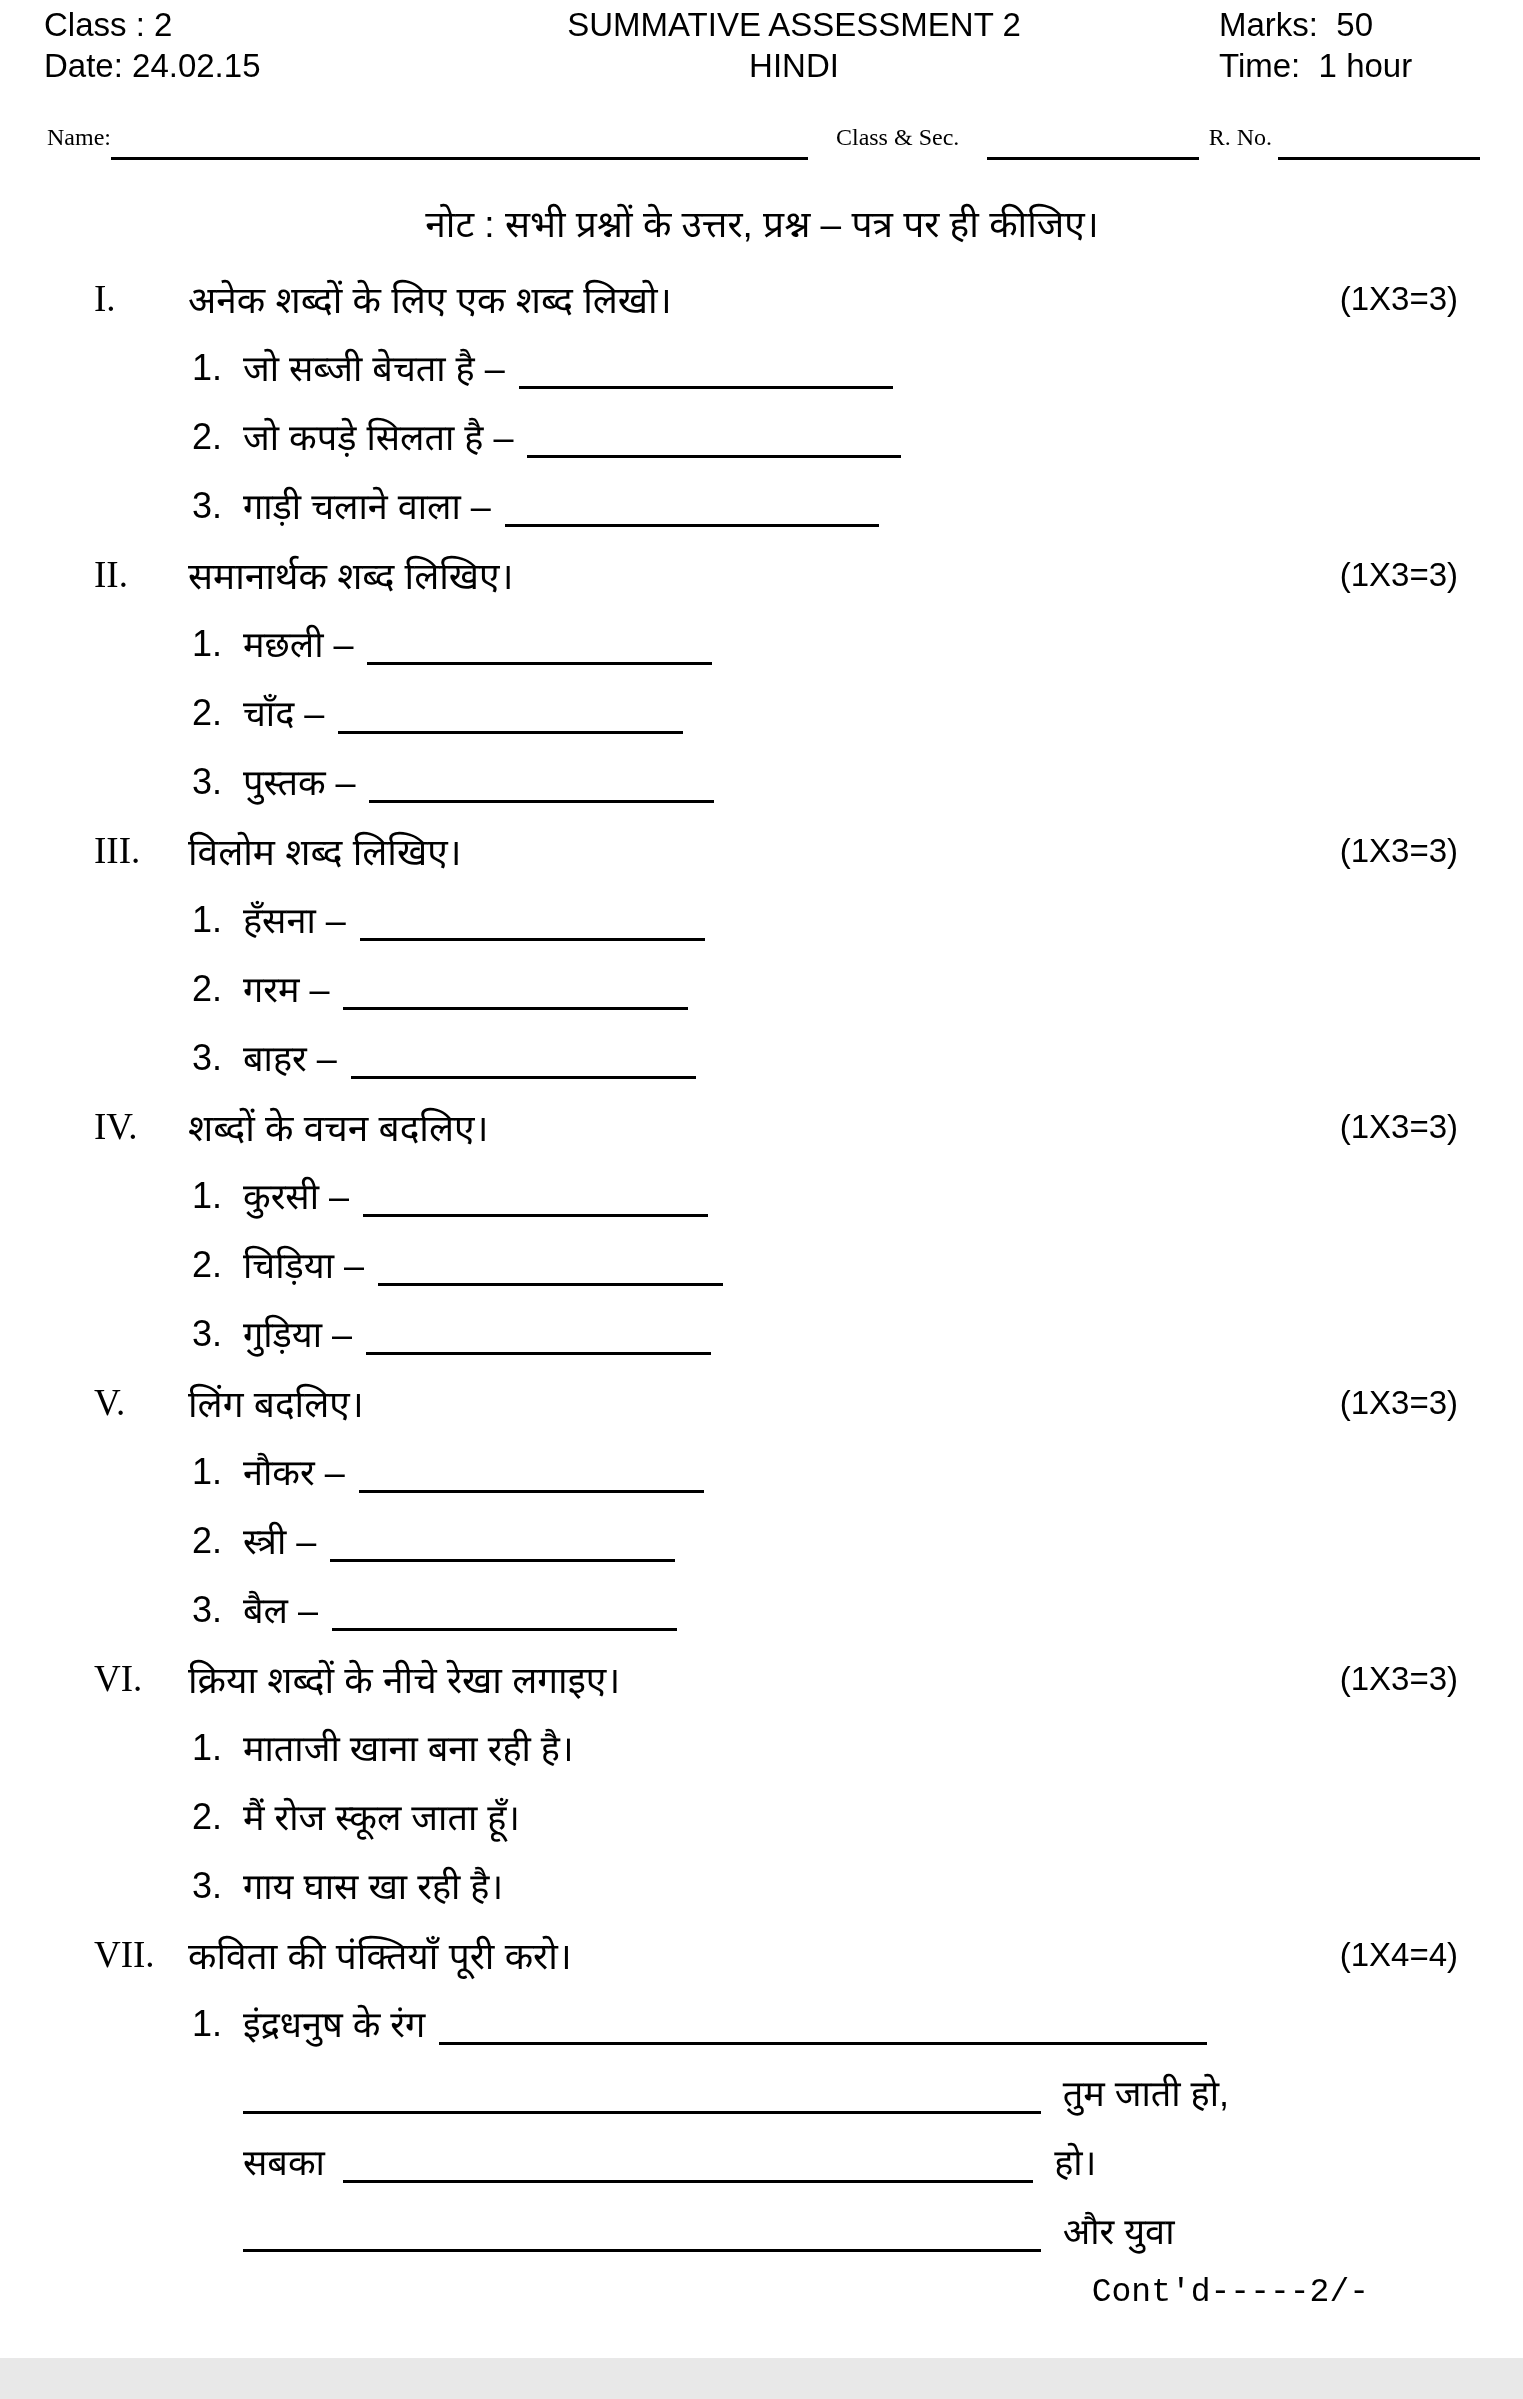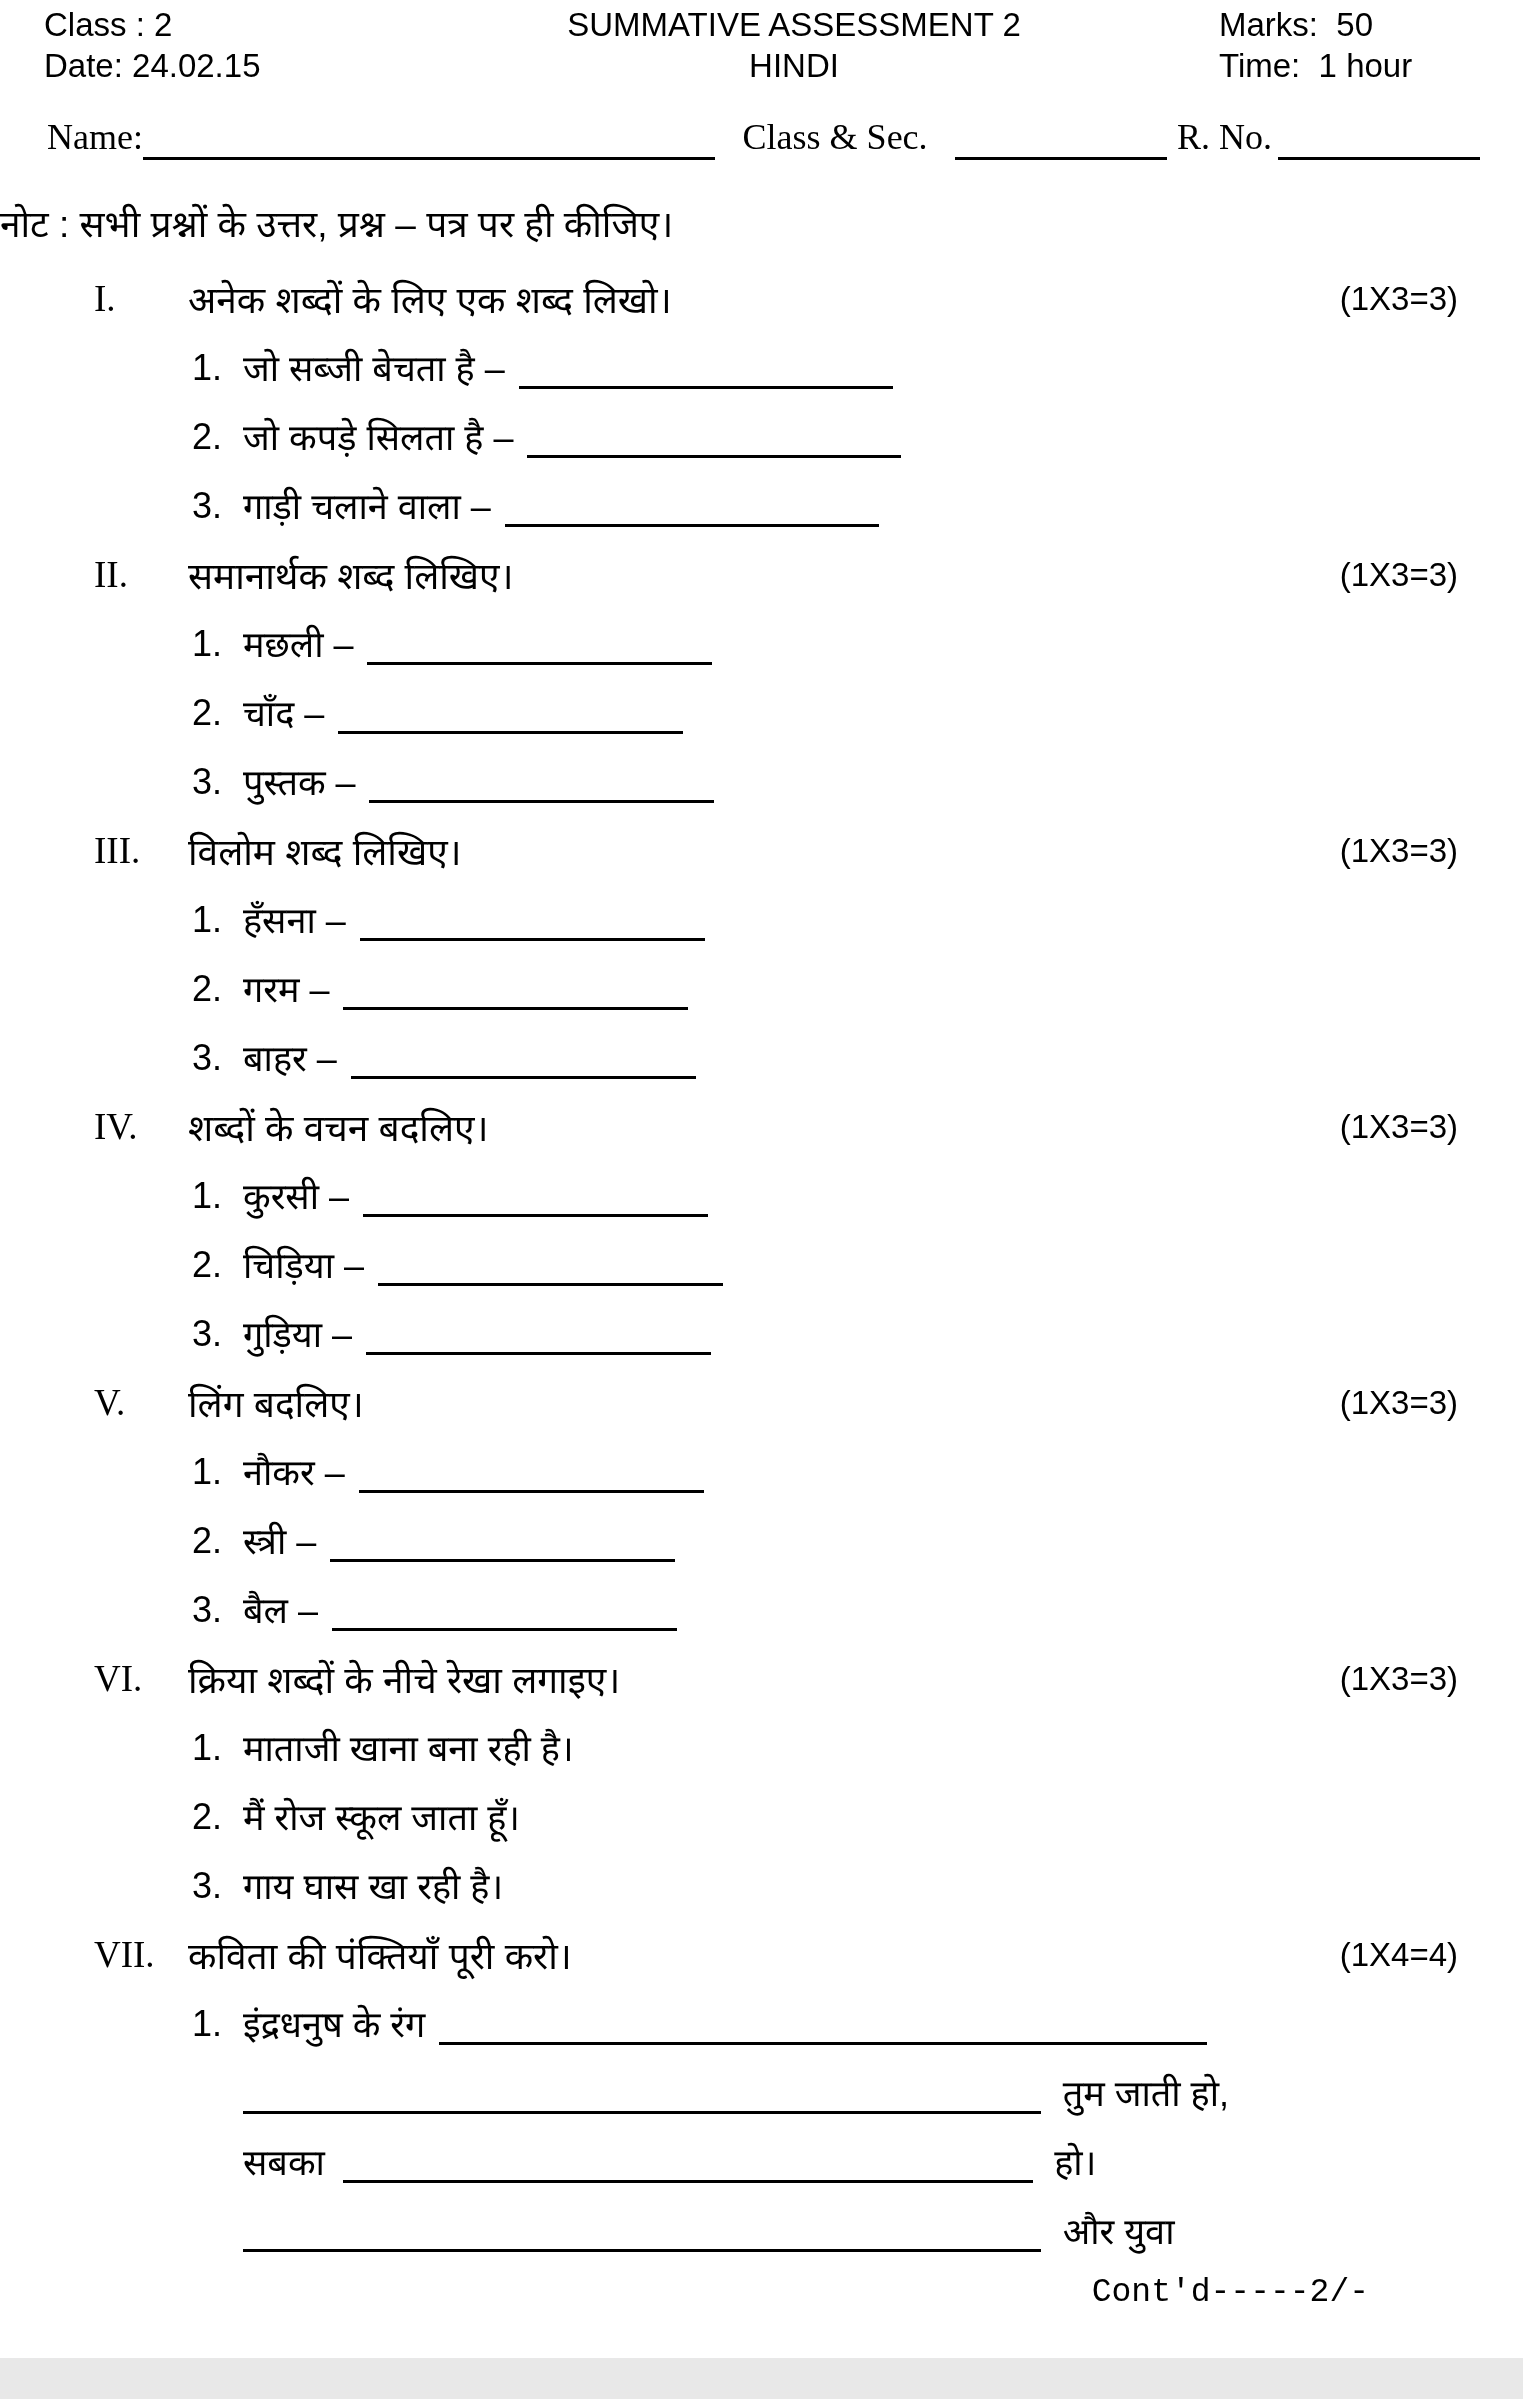--- a/index.html
+++ b/index.html
@@ -10,28 +10,28 @@
   }
   
   .hdr {
     display:grid; grid-template-columns:325px 1fr 261px;
     padding:3.9px 44px 0 44px; font-size:33px; line-height:41px; white-space:pre;
   }
   .hdr .c { text-align:center; }
   
   .name-row {
     display:flex; align-items:flex-end; margin:29.6px 44px 0 47px;
-    font-family:"Liberation Serif", serif; font-size:36px; line-height:45px;
+    font-family:"Liberation Serif", serif; font-size:24px; line-height:45px;
   }
   .blank { border-bottom:3px solid #000; display:inline-block; }
   .name-row .fill { flex:1; margin-right:27.6px; height:39px; }
   .name-row .w215 { width:212px; margin-left:27.6px; margin-right:9.9px; height:39px; }
   .name-row .w205 { width:202px; margin-left:5.9px; height:39px; }
   
-  .note { margin-top:37px; font-size:37px; }
+  .note { text-align:center; margin-top:37px; font-size:37px; }
   
   .sections { margin-top:15.8px; }
   .row { height:69px; display:flex; align-items:center; }
   .sec-head { padding:0 66px 0 94px; font-size:37px; }
   .sec-head .numeral { width:94px; font-family:"Liberation Serif", serif; flex:none; }
   .sec-head .marks { margin-left:auto; font-size:33px; }
   .b { font-weight:normal; }
   .item-row { padding-left:192px; font-size:36px; }
   .item-row .inum { width:51px; flex:none; }
   .uline { border-bottom:3px solid #000; height:43px; display:inline-block; flex:none; }

